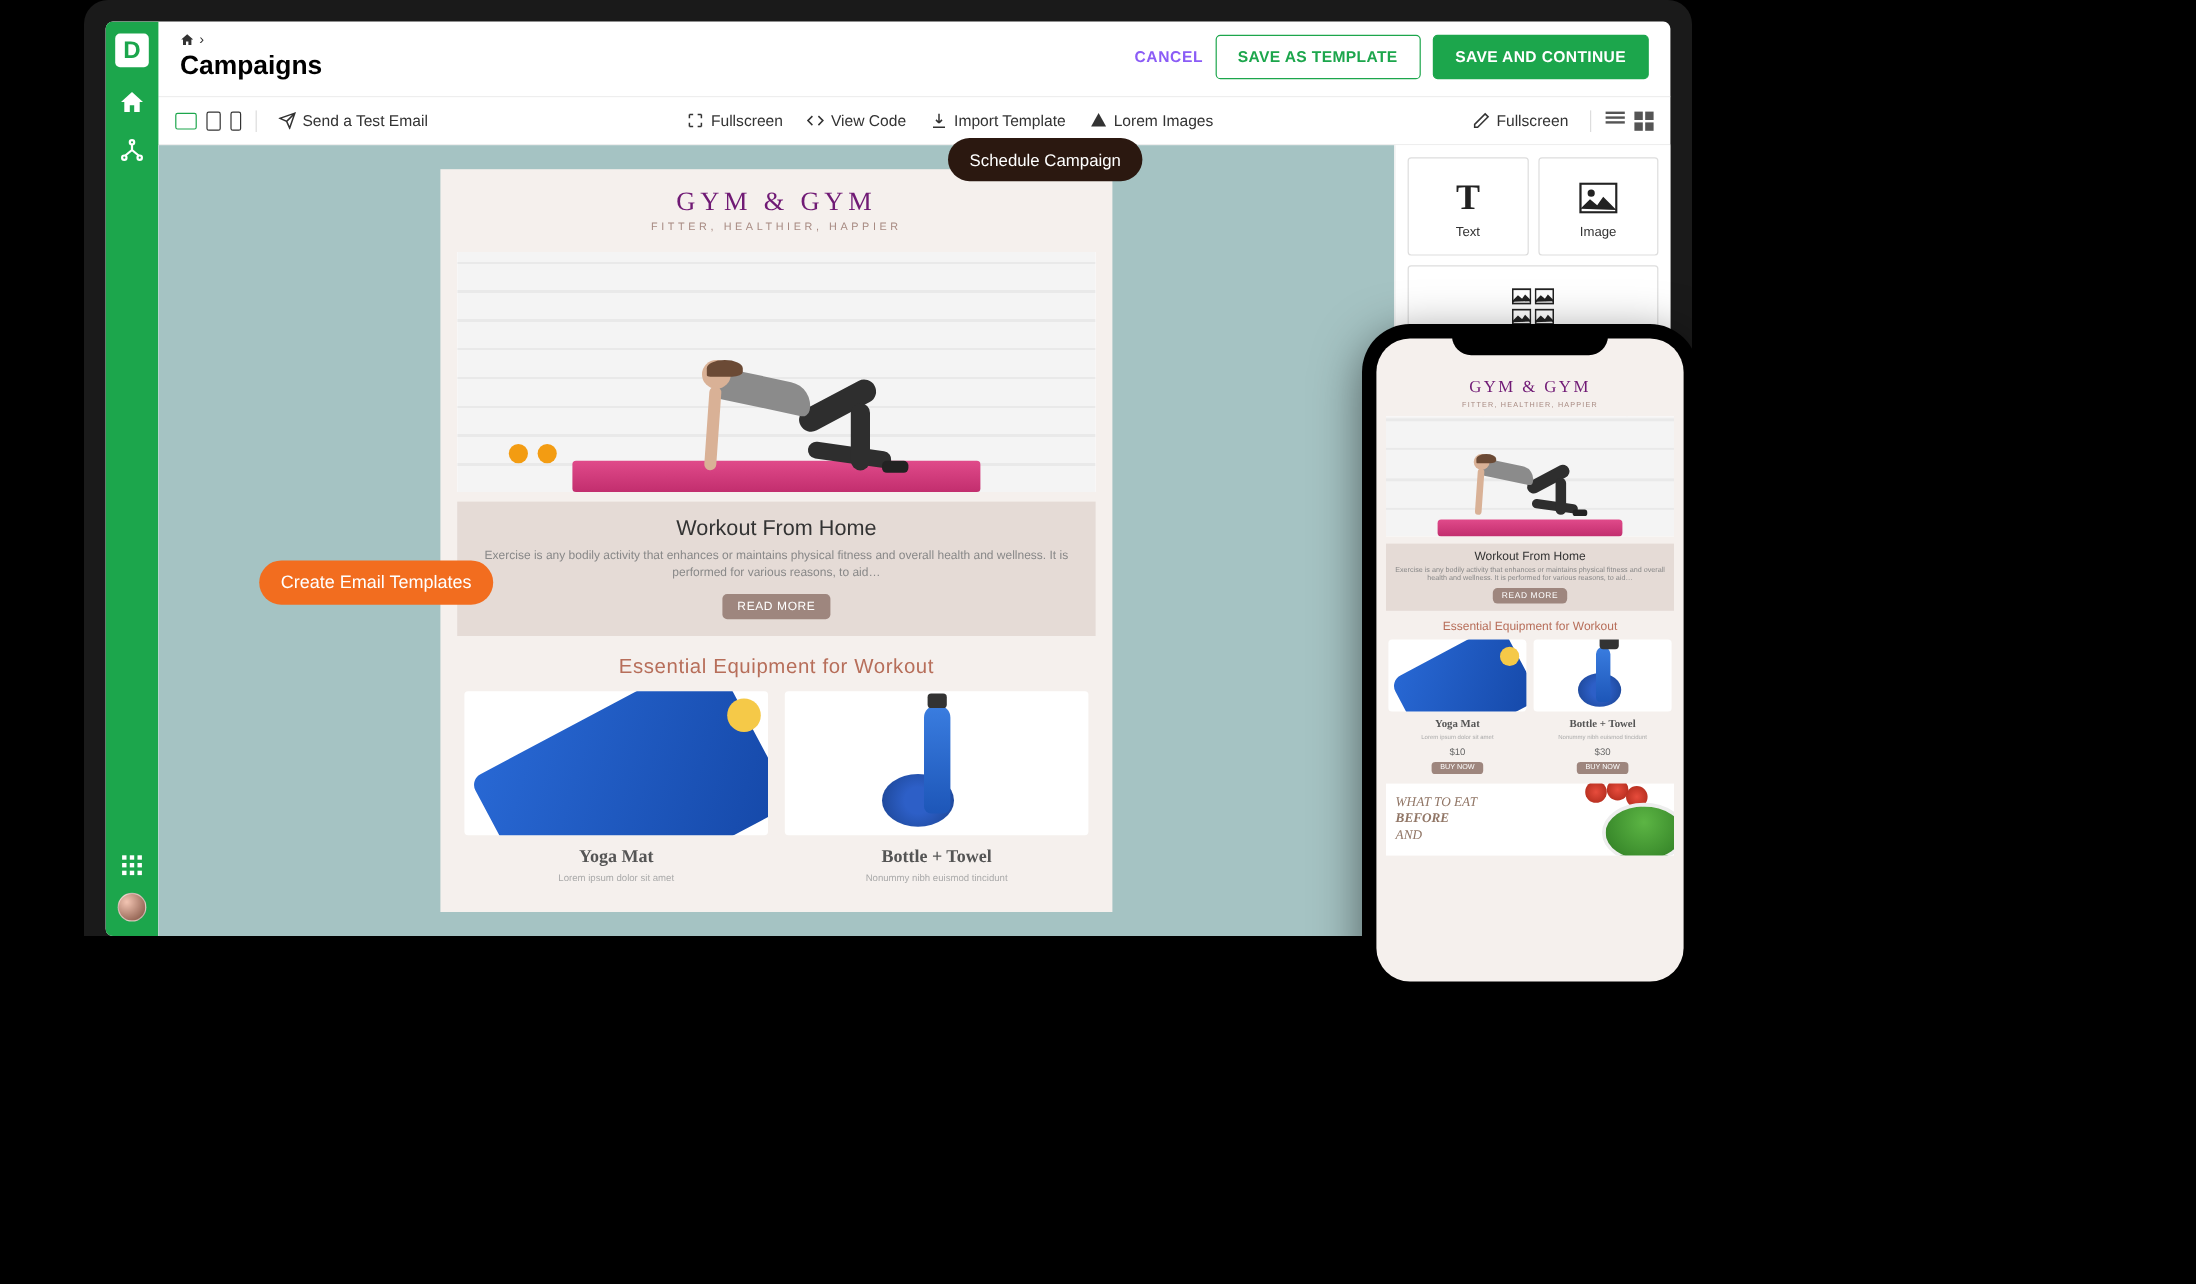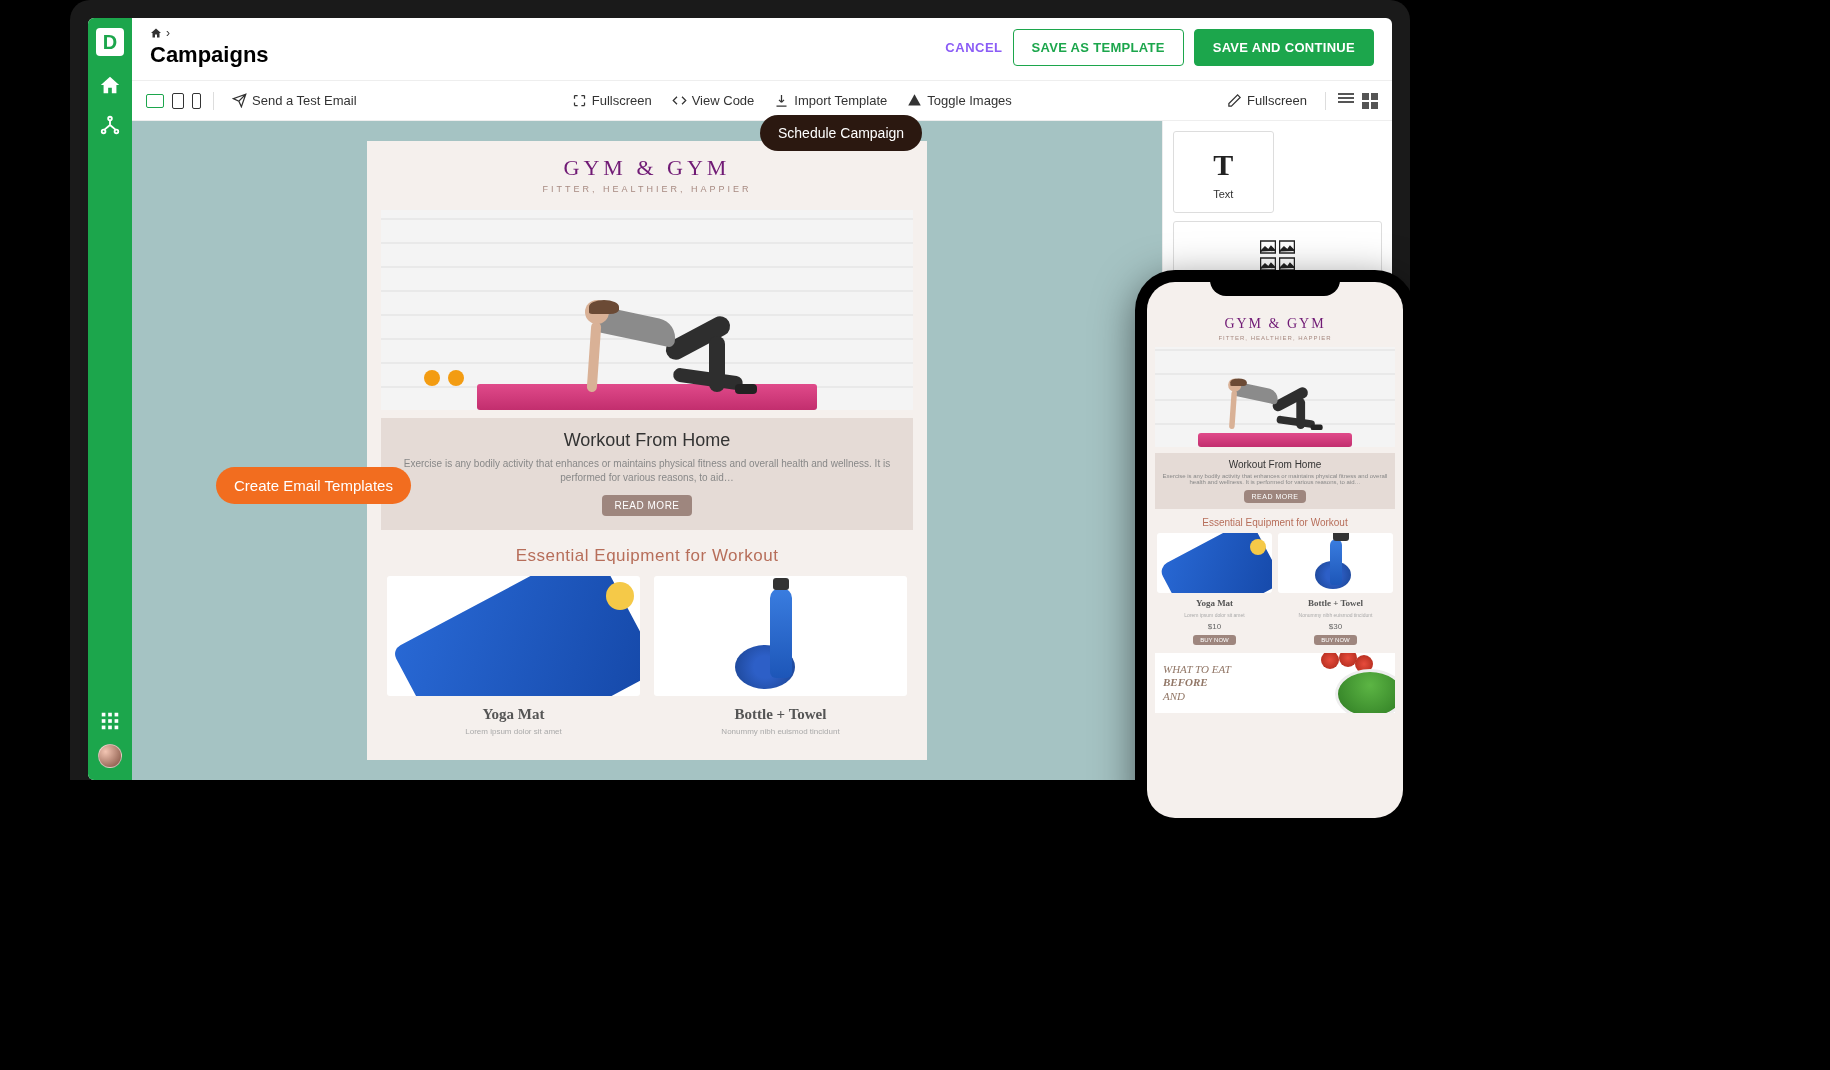--- a/index.html
+++ b/index.html
@@ -212,21 +212,21 @@
             <div class="tb-item">
               <svg viewBox="0 0 24 24" fill="none" stroke="#333" stroke-width="2">
                   <path d="M12 3v12m0 0l-4-4m4 4l4-4M4 21h16"></path>
                 </svg>
               <span>Import Template</span>
             </div>
             <div class="tb-item">
               <svg viewBox="0 0 24 24" fill="#333">
                   <path d="M12 2l10 18H2z"></path>
                 </svg>
-              <span>Toggle Images</span>
+              <span>Lorem Images</span>
             </div>
             <div style="flex:1"></div>
 
             <div class="right">
               <div class="tb-item">
                 <svg viewBox="0 0 24 24" fill="none" stroke="#333" stroke-width="2">
                     <path d="M17 3l4 4L7 21H3v-4L17 3z"></path>
                   </svg>
                 <span>Fullscreen</span>
               </div>
@@ -295,20 +295,30 @@
             </div>
 
             <div class="widgets">
               <div class="w-grid">
                 <div class="widget">
                   <div class="w-ic">
                       <span style="font-family:Georgia,serif;font-size:30px;font-weight:700">T</span>
                     </div>
                   <div class="w-lbl">Text</div>
                 </div>
+                <div class="widget">
+                  <div class="w-ic">
+                      <svg width="32" height="26" viewBox="0 0 32 26" fill="none" stroke="#222" stroke-width="2">
+                        <rect x="1" y="1" width="30" height="24"></rect>
+                        <circle cx="10" cy="9" r="2" fill="#222"></circle>
+                        <path d="M1 22l8-8 6 5 5-7 11 11" fill="#222" stroke="none"></path>
+                      </svg>
+                    </div>
+                  <div class="w-lbl">Image</div>
+                </div>
                 <div class="widget full">
                   <div class="w-ic">
                     <div style="display:grid;grid-template-columns:1fr 1fr;gap:3px">
                       <svg width="16" height="14" viewBox="0 0 32 26" fill="none" stroke="#222" stroke-width="3">
                           <rect x="1" y="1" width="30" height="24"></rect>
                           <path d="M1 22l9-9 7 6 5-7 9 9" fill="#222"></path>
                         </svg>
                       <svg width="16" height="14" viewBox="0 0 32 26" fill="none" stroke="#222" stroke-width="3">
                           <rect x="1" y="1" width="30" height="24"></rect>
                           <path d="M1 22l9-9 7 6 5-7 9 9" fill="#222"></path>
@@ -345,21 +355,21 @@
                       <div style="display:flex;gap:3px">
                         <div style="width:11px;height:30px;border:2px solid #222"></div>
                         <div style="width:22px;height:30px;border:2px solid #222"></div>
                       </div>
                     </div>
                   <div class="w-lbl">3/7 Section</div>
                 </div>
               </div>
             </div>
 
-            <div class="pill-dark" style="top:-6px;left:628px">Schedule Campaign</div>
+            <div class="pill-dark" style="top:-6px;left:658px">Schedule Campaign</div>
             <div class="pill-orange" style="top:346px;left:84px">Create Email Templates</div>
           </div>
         </div>
       </div>
     </div>
   </div>
 </div>
 
 <div class="phone">
   <div class="phone-notch"></div>

